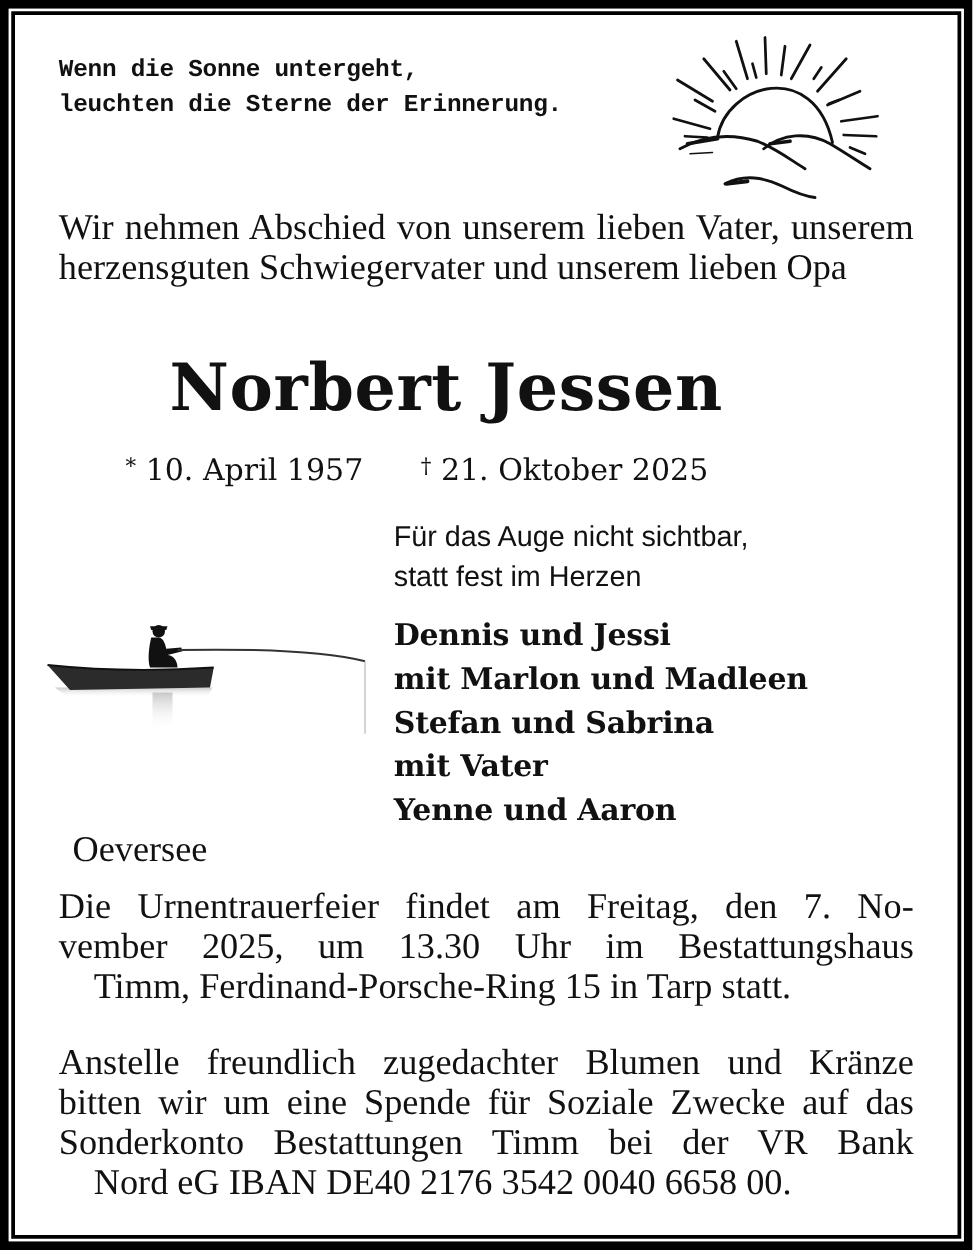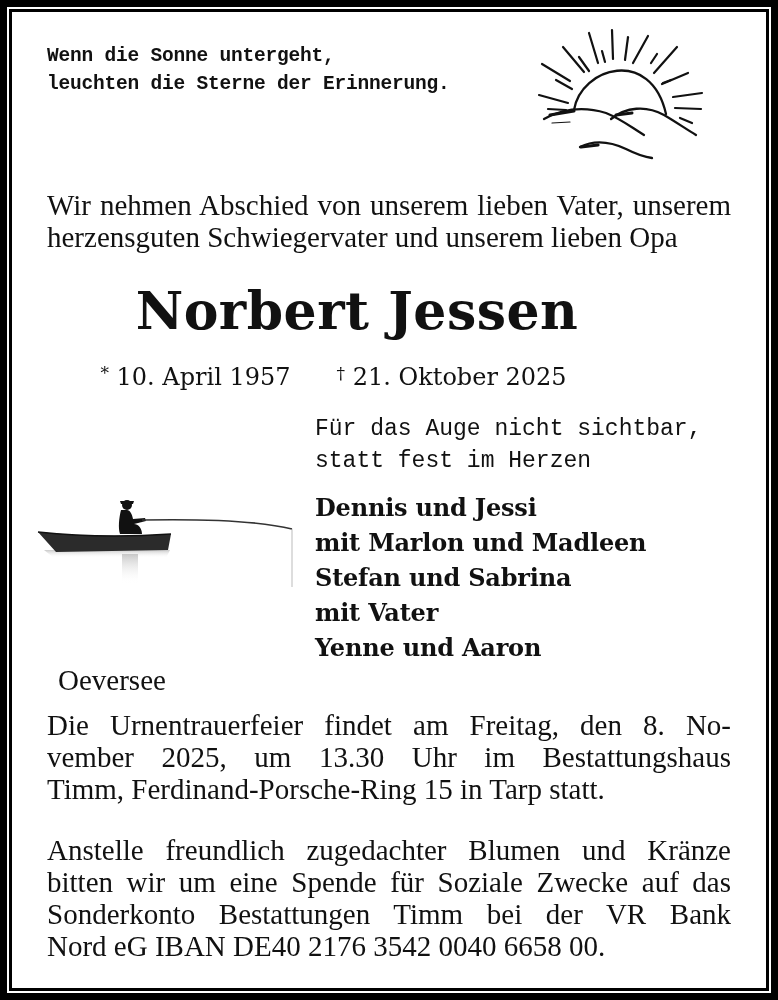--- a/index.html
+++ b/index.html
@@ -55,21 +55,20 @@
     }
 
     .intro {
       left: 47px; top: 166px;
       width: 684px;
       font-family: "Liberation Serif", serif;
       font-size: 29px;
       line-height: 32px;
       text-align: justify;
       text-align-last: left;
-      margin-top: 23px;
     }
 
     .deceased-name {
       left: 0; top: 276px;
       width: 714px;
       text-align: center;
       font-family: "DejaVu Serif", serif;
       font-weight: bold;
       font-size: 52px;
       line-height: 70px;
@@ -83,21 +82,21 @@
       font-family: "DejaVu Serif", serif;
       font-size: 24px;
       line-height: 34px;
       white-space: pre;
     }
     .dates .gap { display: inline-block; width: 46px; }
     .dates .sym { font-size: 17px; vertical-align: 6px; }
 
     .quote {
       left: 315px; top: 413px;
-      font-family: Liberation Mono, monospace;
+      font-family: Liberation Sans, sans-serif;
       font-size: 23px;
       line-height: 32px;
       white-space: nowrap;
     }
     .quote span { display: block; }
 
     .mourners {
       left: 315px; top: 490px;
       font-family: "DejaVu Serif", serif;
       font-weight: bold;
@@ -128,20 +127,21 @@
       line-height: 32px;
       text-align: justify;
     }
     .ceremony span, .donation span {
       display: block;
       text-align: justify;
       text-align-last: justify;
     }
     .ceremony span.last, .donation span.last {
       text-align-last: left;
+      margin-left: 28px;
     }
 
     .donation {
       left: 47px; top: 834px;
       width: 684px;
       font-family: "Liberation Serif", serif;
       font-size: 29px;
       line-height: 32px;
     }
   </style>
@@ -229,21 +229,21 @@
   <span>Dennis und Jessi</span>
   <span>mit Marlon und Madleen</span>
   <span>Stefan und Sabrina</span>
   <span>mit Vater</span>
   <span>Yenne und Aaron</span>
 </div>
 
 <div class="abs location">Oeversee</div>
 
 <div class="abs ceremony">
-  <span>Die Urnentrauerfeier findet am Freitag, den 8. No-</span>
+  <span>Die Urnentrauerfeier findet am Freitag, den 7. No-</span>
   <span>vember 2025, um 13.30 Uhr im Bestattungshaus</span>
   <span class="last">Timm, Ferdinand-Porsche-Ring 15 in Tarp statt.</span>
 </div>
 
 <div class="abs donation">
   <span>Anstelle freundlich zugedachter Blumen und Kränze</span>
   <span>bitten wir um eine Spende für Soziale Zwecke auf das</span>
   <span>Sonderkonto Bestattungen Timm bei der VR Bank</span>
   <span class="last">Nord eG IBAN DE40 2176 3542 0040 6658 00.</span>
 </div>

